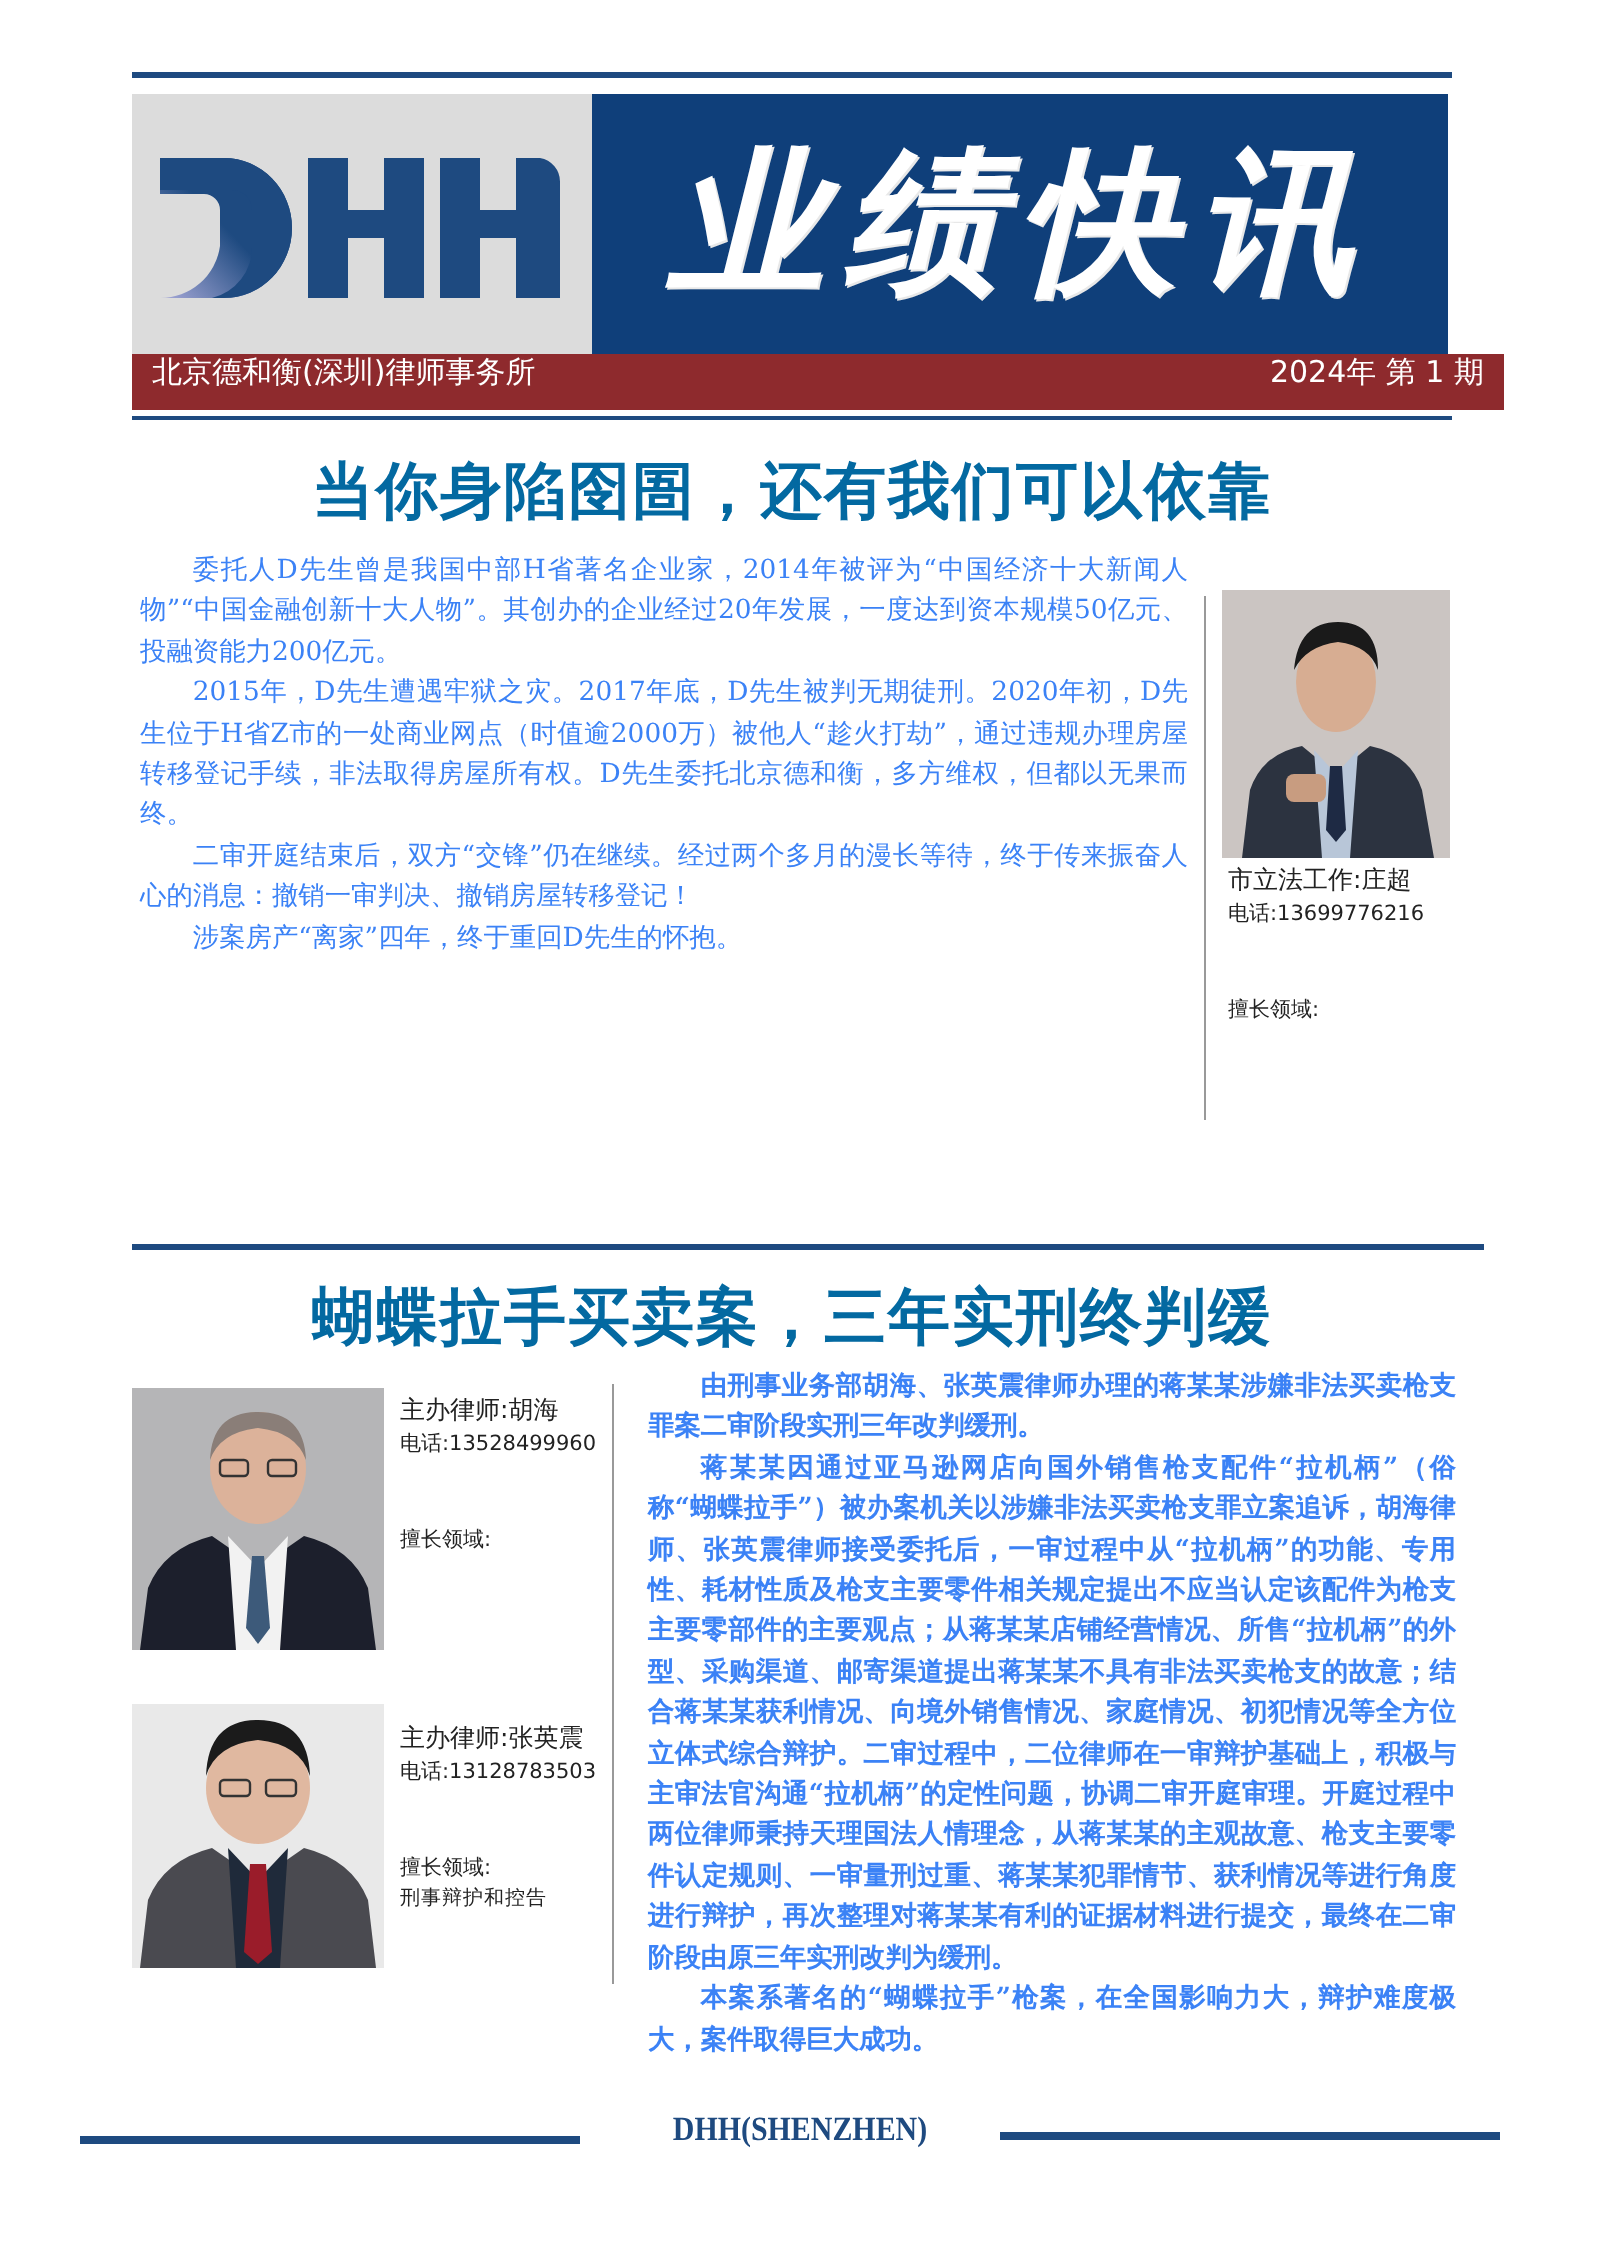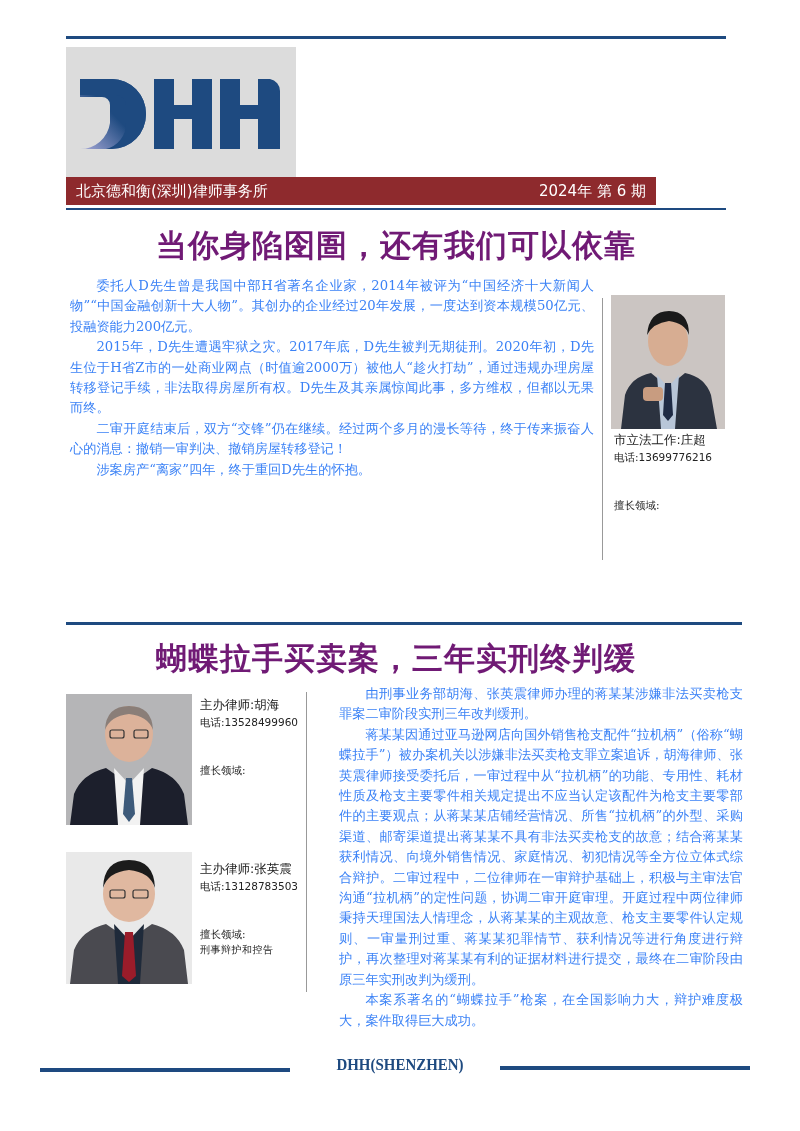--- a/index.html
+++ b/index.html
@@ -7,31 +7,31 @@
     body { position: relative; font-family: "DejaVu Serif", "Liberation Serif", serif; color: #222; }
 
     .top-rule { position: absolute; left: 66px; top: 36px; width: 660px; height: 3px; background: #1e4a80; }
 
     .masthead { position: absolute; left: 66px; top: 47px; width: 658px; height: 130px; }
     .logo-box { position: absolute; left: 0; top: 0; width: 230px; height: 130px; background: #dcdcdc; }
     .logo-svg { position: absolute; left: 10px; top: 30px; }
     .title-box { position: absolute; left: 230px; top: 0; width: 428px; height: 130px; background: #0f3f7a; display: flex; align-items: center; justify-content: center; }
     .title-text { color: #ffffff; font-family: "DejaVu Serif", serif; font-weight: bold; font-size: 78px; letter-spacing: 10px; font-style: italic; text-shadow: 1px 1px 0 #e8e8e8; }
 
-    .subbar { position: absolute; left: 66px; top: 177px; width: 590px; height: 28px; background: #8e2a2d; color: #fff; font-family: "DejaVu Sans", "Liberation Sans", sans-serif; font-size: 15px; display: flex; align-items: center; justify-content: space-between; padding: 0 10px 0 10px; }
+    .subbar { position: absolute; left: 66px; top: 177px; width: 686px; height: 28px; background: #8e2a2d; color: #fff; font-family: "DejaVu Sans", "Liberation Sans", sans-serif; font-size: 15px; display: flex; justify-content: space-between; padding: 0 10px 0 10px; }
     .sub-rule { position: absolute; left: 66px; top: 208px; width: 660px; height: 2px; background: #1e4a80; }
 
-    .headline { position: absolute; left: 66px; width: 660px; text-align: center; color: #701a75; font-family: "DejaVu Sans", sans-serif; font-weight: bold; font-size: 31px; letter-spacing: 1px; }
+    .headline { position: absolute; left: 66px; width: 660px; text-align: center; color: #0369a1; font-family: "DejaVu Sans", sans-serif; font-weight: bold; font-size: 31px; letter-spacing: 1px; }
     .h1 { top: 225px; }
     .h2 { top: 638px; text-align: center; }
 
     .body-text { position: absolute; font-size: 13.2px; line-height: 20.4px; color: #3b82f6; text-align: justify; }
     .body-text p { text-indent: 2em; }
     .art1 { left: 70px; top: 276px; width: 524px; }
-    .art2 { left: 339px; top: 684px; width: 404px; }
+    .art2 { left: 324px; top: 684px; width: 404px; font-weight: bold; }
 
     .vrule { position: absolute; width: 1px; background: #999; }
     .vr1 { left: 602px; top: 298px; height: 262px; }
     .vr2 { left: 306px; top: 692px; height: 300px; }
 
     .photo { position: absolute; overflow: hidden; }
     .ph1 { left: 611px; top: 295px; width: 114px; height: 134px; background: #c9c4c1; }
     .ph2 { left: 66px; top: 694px; width: 126px; height: 131px; background: #b8b8b8; }
     .ph3 { left: 66px; top: 852px; width: 126px; height: 132px; background: #e8e8e8; }
 
@@ -68,33 +68,36 @@
       <path d="M4 2 H36 A34 35 0 0 1 36 72 H4 A30 30 0 0 0 34 46 V28 A8 8 0 0 0 26 20 H4 Z" fill="url(#lg)"></path>
       <path d="M4 2 H36 A34 35 0 0 1 70 37 A34 35 0 0 1 36 72 H30 A26 26 0 0 0 50 46 V28 A10 10 0 0 0 40 18 H4 Z" fill="#1e4a80"></path>
       <rect x="78" y="2" width="20" height="70" fill="#1e4a80"></rect>
       <rect x="98" y="28" width="18" height="14" fill="#1e4a80"></rect>
       <rect x="116" y="2" width="20" height="70" fill="#1e4a80"></rect>
       <rect x="144" y="2" width="20" height="70" fill="#1e4a80"></rect>
       <rect x="164" y="28" width="18" height="14" fill="#1e4a80"></rect>
       <path d="M182 2 H194 A12 12 0 0 1 204 14 V72 H182 Z" fill="#1e4a80"></path>
     </svg>
   </div>
+  <div class="title-box">
+    <span class="title-text">业绩快讯</span>
+  </div>
 </div>
 
 <div class="subbar">
   <span>北京德和衡(深圳)律师事务所</span>
-  <span>2024年 第 6 期</span>
+  <span>2024年 第 1 期</span>
 </div>
 <div class="sub-rule"></div>
 
 <div class="headline h1">当你身陷囹圄，还有我们可以依靠</div>
 
 <div class="body-text art1">
   <p>委托人D先生曾是我国中部H省著名企业家，2014年被评为“中国经济十大新闻人物”“中国金融创新十大人物”。其创办的企业经过20年发展，一度达到资本规模50亿元、投融资能力200亿元。</p>
-  <p>2015年，D先生遭遇牢狱之灾。2017年底，D先生被判无期徒刑。2020年初，D先生位于H省Z市的一处商业网点（时值逾2000万）被他人“趁火打劫”，通过违规办理房屋转移登记手续，非法取得房屋所有权。D先生及其亲属惊闻此事，多方维权，但都以无果而终。</p>
+  <p>2015年，D先生遭遇牢狱之灾。2017年底，D先生被判无期徒刑。2020年初，D先生位于H省Z市的一处商业网点（时值逾2000万）被他人“趁火打劫”，通过违规办理房屋转移登记手续，非法取得房屋所有权。D先生委托北京德和衡，多方维权，但都以无果而终。</p>
   <p>二审开庭结束后，双方“交锋”仍在继续。经过两个多月的漫长等待，终于传来振奋人心的消息：撤销一审判决、撤销房屋转移登记！</p>
   <p>涉案房产“离家”四年，终于重回D先生的怀抱。</p>
 </div>
 
 <div class="vrule vr1"></div>
 
 <div class="photo ph1">
   <svg width="114" height="134" viewBox="0 0 114 134">
     <rect width="114" height="134" fill="#cbc5c2"></rect>
     <path d="M10 134 L14 100 Q20 82 40 78 L57 92 L74 78 Q94 82 100 100 L106 134 Z" fill="#2c3340"></path>

